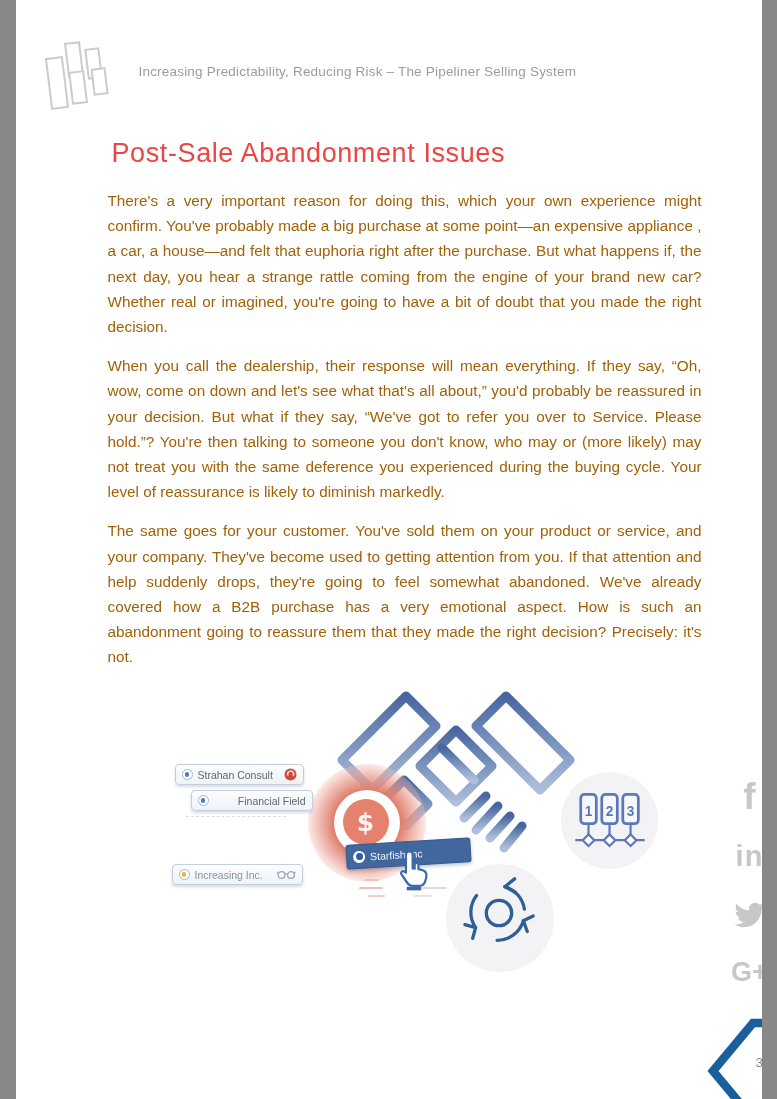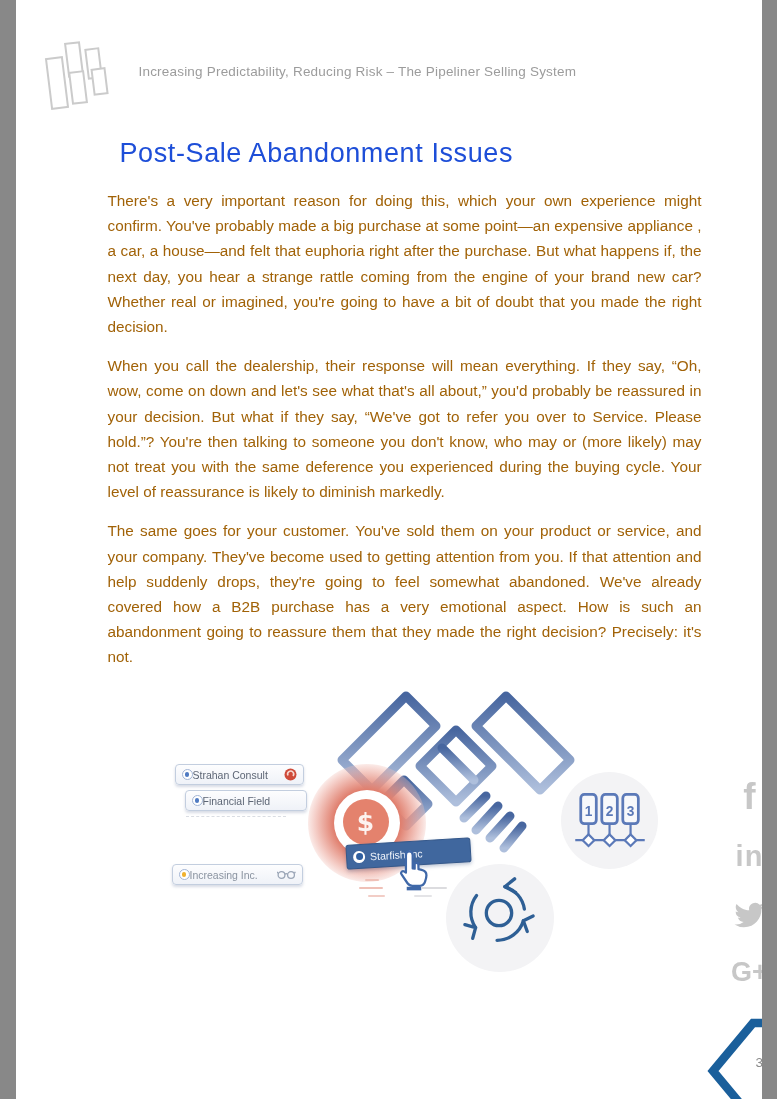--- a/index.html
+++ b/index.html
@@ -15,22 +15,22 @@
   }
   
   .hdr-logo { position:absolute; left:28px; top:36px; }
   .hdr-title {
     position:absolute; left:123px; top:64px;
     font-size:13.5px; color:#9c9c9c; letter-spacing:.2px;
   }
   
   .content { position:absolute; left:92px; top:138px; width:594px; }
   .content h1 {
-    font-size:27px; font-weight:400; color:#1d4ed8;
-    letter-spacing:.6px; margin:0 0 19px 12px;
+    font-size:27px; font-weight:400; color:#ef4444;
+    letter-spacing:.6px; margin:0 0 19px 4px;
   }
   .content p {
     font-size:15.3px; line-height:25.2px; color:#a16207;
     text-align:justify; margin:0 0 14px 0;
   }
   
   .art { position:absolute; inset:0; }
   .soft-circle { position:absolute; border-radius:50%; background:#f3f3f5; }
   .c-123 { left:545px; top:772px; width:97px; height:97px; }
   .c-cycle { left:430px; top:864px; width:108px; height:108px; }
@@ -52,26 +52,26 @@
   }
   .target-inner span {
     color:#fdf3f0; font-size:25px; font-weight:bold;
     font-family:"DejaVu Sans", sans-serif;
   }
   
   .pill {
     position:absolute; height:21px; border:1px solid #c3cedf; border-radius:4px;
     background:linear-gradient(#fdfdfe,#eff2f8);
     box-shadow:0 2px 3px rgba(110,125,160,.28);
-    display:flex; align-items:center; padding:0 6px;
+    display:flex; align-items:center; gap:5px; padding:0 6px;
     font-size:10.5px; color:#5d6675;
   }
   .pill .lbl { flex:1 1 auto; white-space:nowrap; }
   .pill-1 { left:159px; top:764px; width:129px; }
-  .pill-2 { left:169px; top:790px; width:122px; }
+  .pill-2 { left:175px; top:790px; width:122px;text-align:right; }
   .pill-3 { left:156px; top:864px; width:131px; color:#8a93a0; }
   .radio {
     width:11px; height:11px; border-radius:50%;
     border:1.4px solid #a3b5d5; background:#fff; position:relative; flex:0 0 auto;
   }
   .radio::after {
     content:""; position:absolute; left:2px; top:2px; width:4.5px; height:4.5px;
     border-radius:50%; background:#4f7ac2;
   }
   .radio.yellow::after { background:#f0b12f; }

